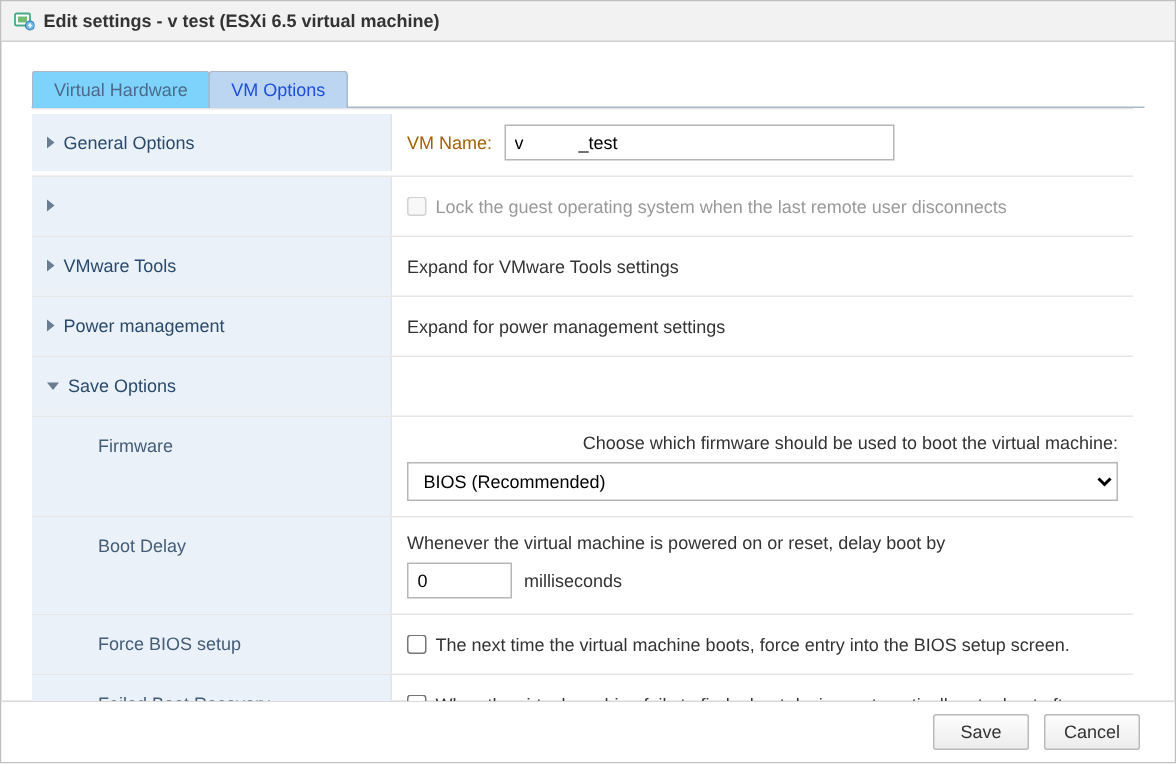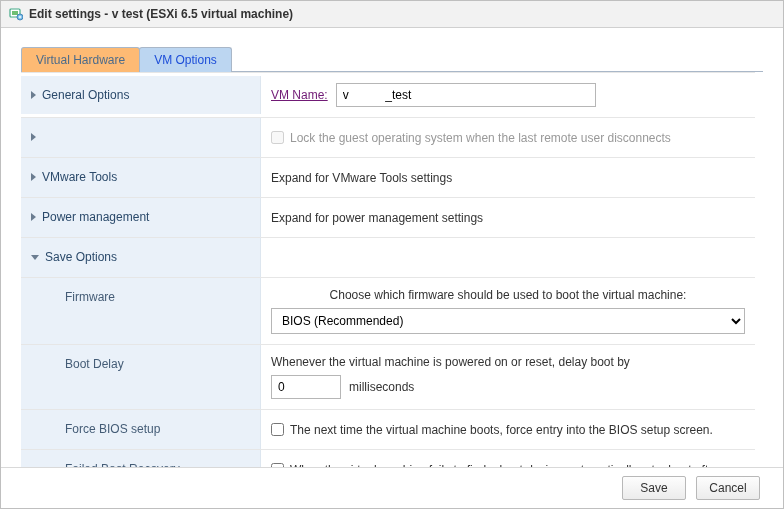--- a/index.html
+++ b/index.html
@@ -35,21 +35,21 @@
     overflow: hidden;
   }
   .tabs {
     display: flex;
     border-bottom: 1px solid #a9b7c8;
   }
   .tab {
     padding: 5px 14px;
     border: 1px solid #a9b7c8;
     border-bottom: none;
-    background: #fdba74;
+    background: #7dd3fc;
     color: #4c6b8a;
     margin-right: -1px;
     border-radius: 3px 3px 0 0;
     cursor: pointer;
     position: relative;
     top: 1px;
   }
   .tab.active {
     background: #bcd6f1;
     color: #1d4ed8;
@@ -101,21 +101,21 @@
     margin-top: 5px;
   }
   .valuecell {
     flex: 1 1 auto;
     padding: 10px 10px;
     display: flex; align-items: center;
     gap: 8px;
     color: #333;
     flex-wrap: wrap;
   }
-  .valuecell.stack { flex-direction: column; align-items: center; gap: 6px; }
+  .valuecell.stack { flex-direction: column; align-items: flex-end; gap: 6px; }
   input[type=text] {
     height: 24px;
     border: 1px solid #b6b6b6;
     padding: 2px 6px;
     font: inherit;
   }
   input.wide { width: 260px; }
   input.small { width: 70px; }
   select {
     height: 26px;
@@ -137,21 +137,21 @@
   .btn {
     min-width: 64px;
     height: 24px;
     border: 1px solid #b8b8b8;
     background: linear-gradient(#fdfdfd,#ececec);
     border-radius: 2px;
     cursor: pointer;
     font: inherit;
     color: #333;
   }
-  .inline-label { color:#701a75;text-decoration:underline; }
+  .inline-label { color:#a16207; }
 </style>
 </head>
 <body>
 
 <div class="dialog">
 
   <div class="titlebar">
     <svg width="14" height="14" viewBox="0 0 14 14">
       <rect x="1" y="2" width="10" height="8" rx="1" fill="#fff" stroke="#4a8" stroke-width="1.2"></rect>
       <rect x="3" y="4" width="6" height="4" fill="#6fbf73"></rect>

